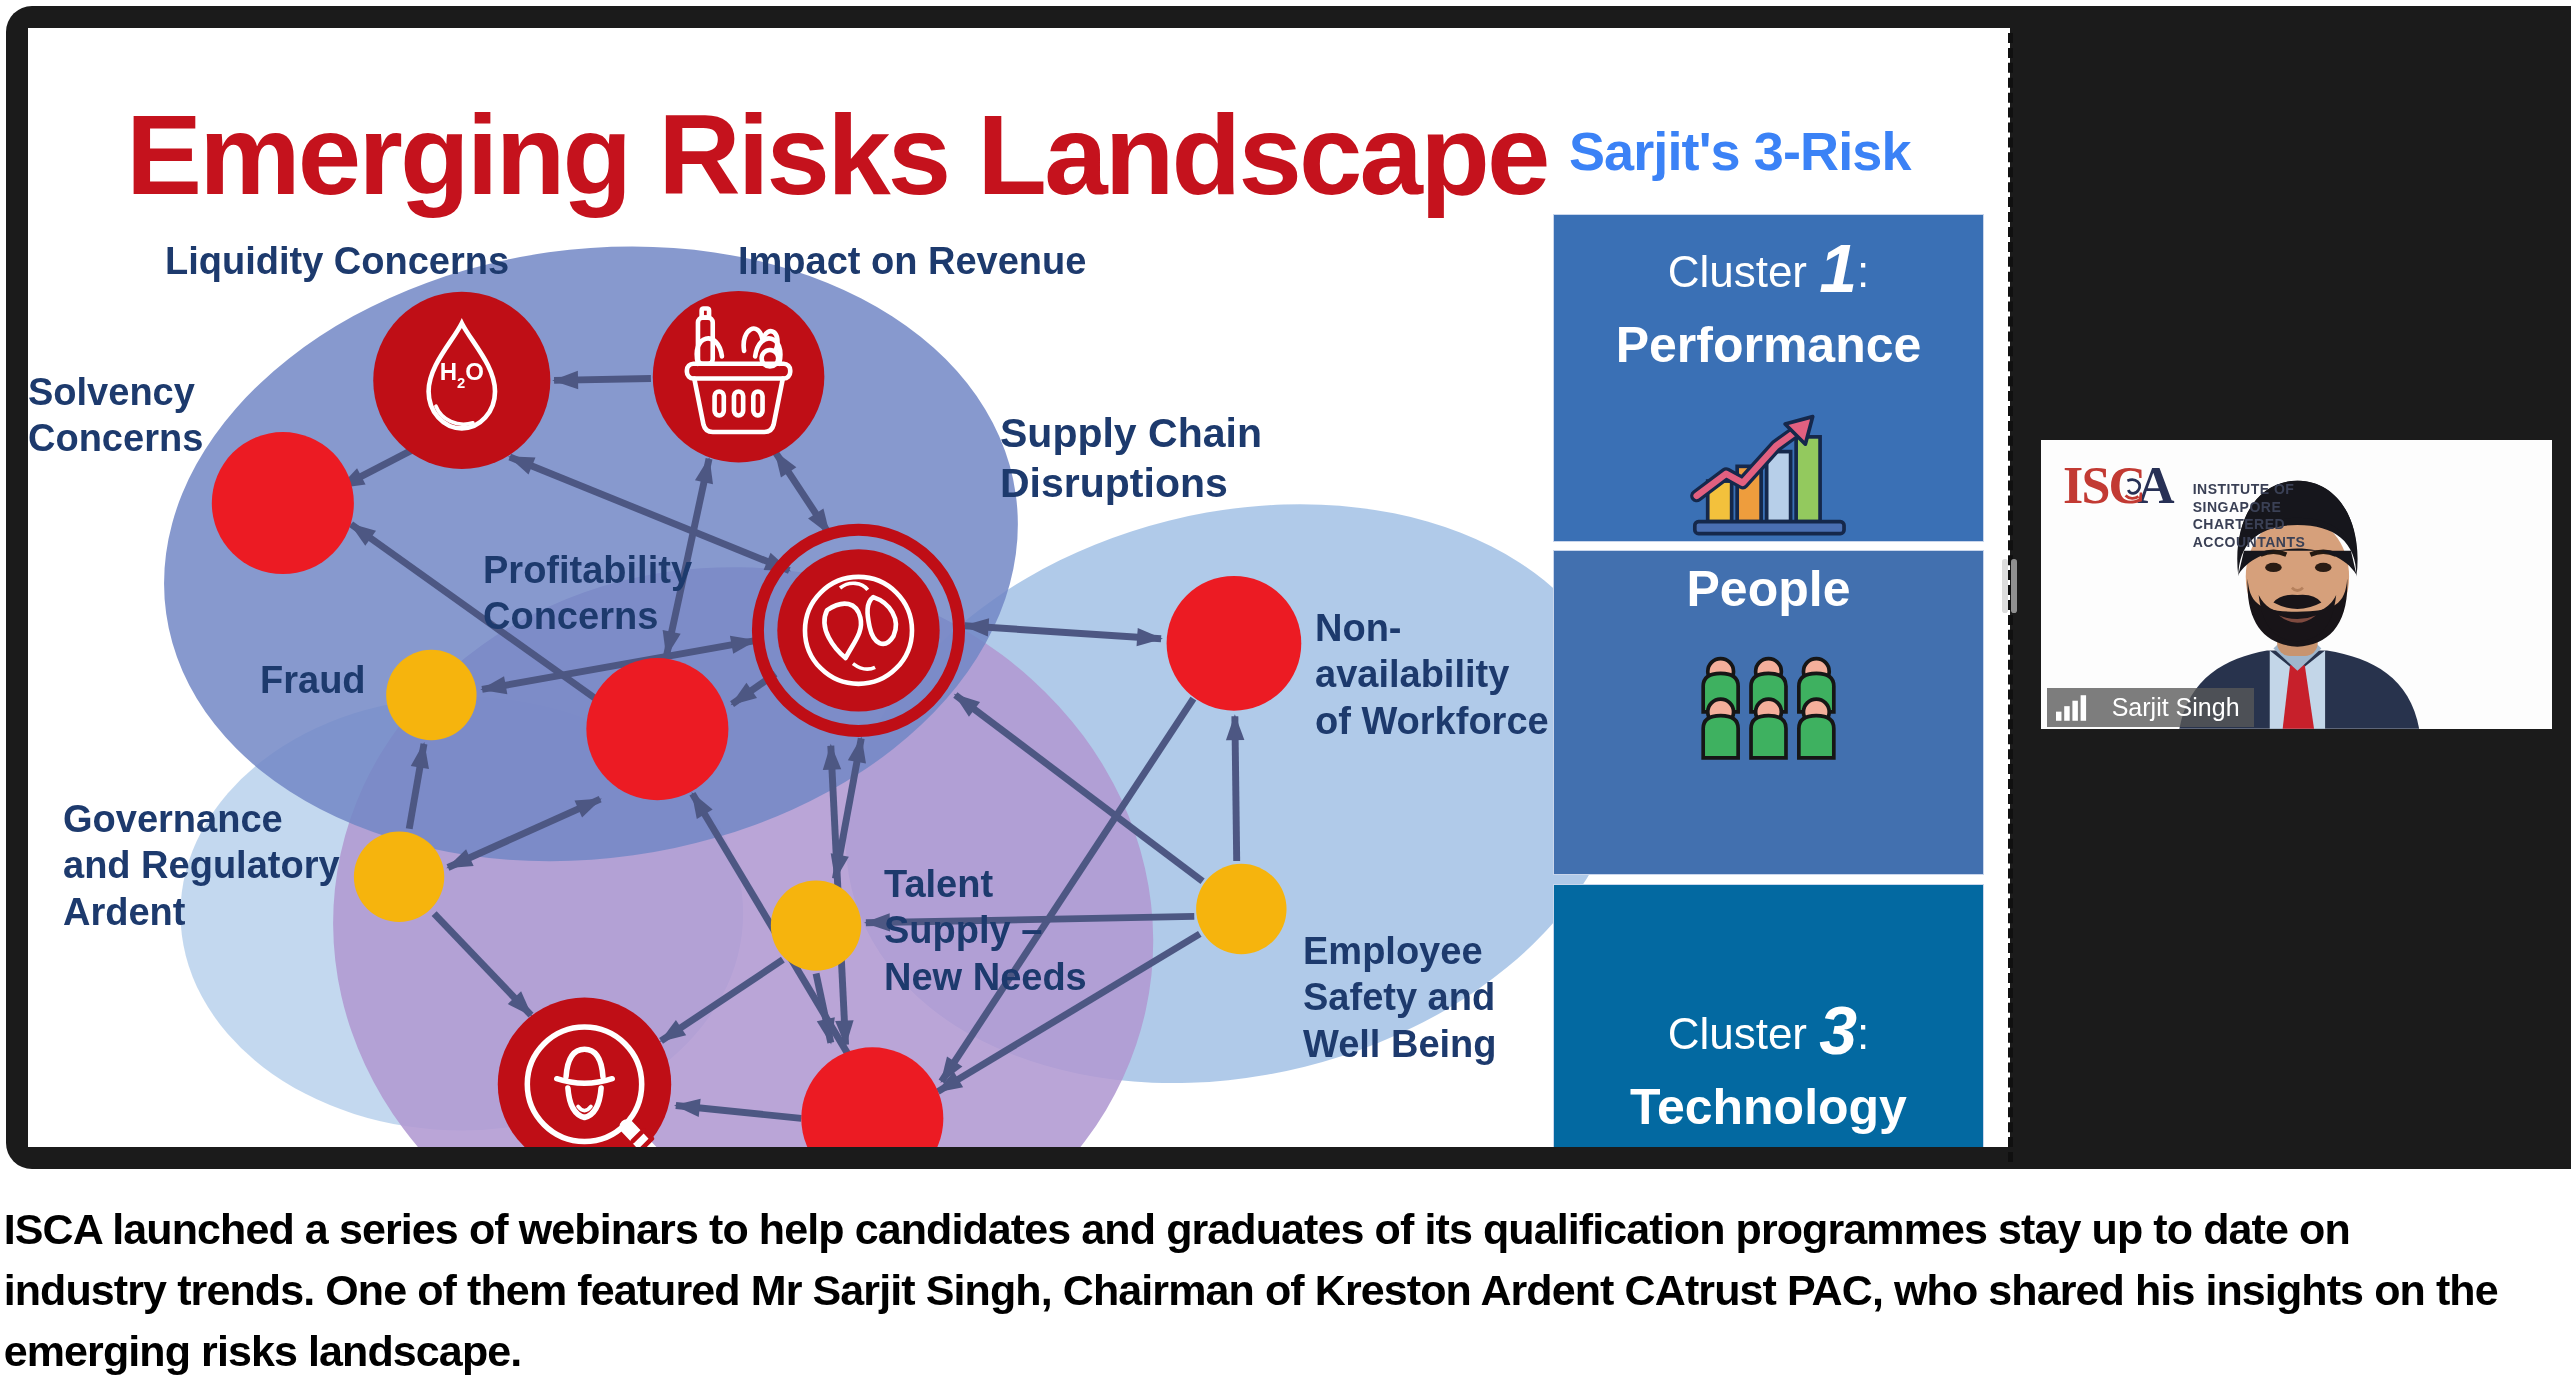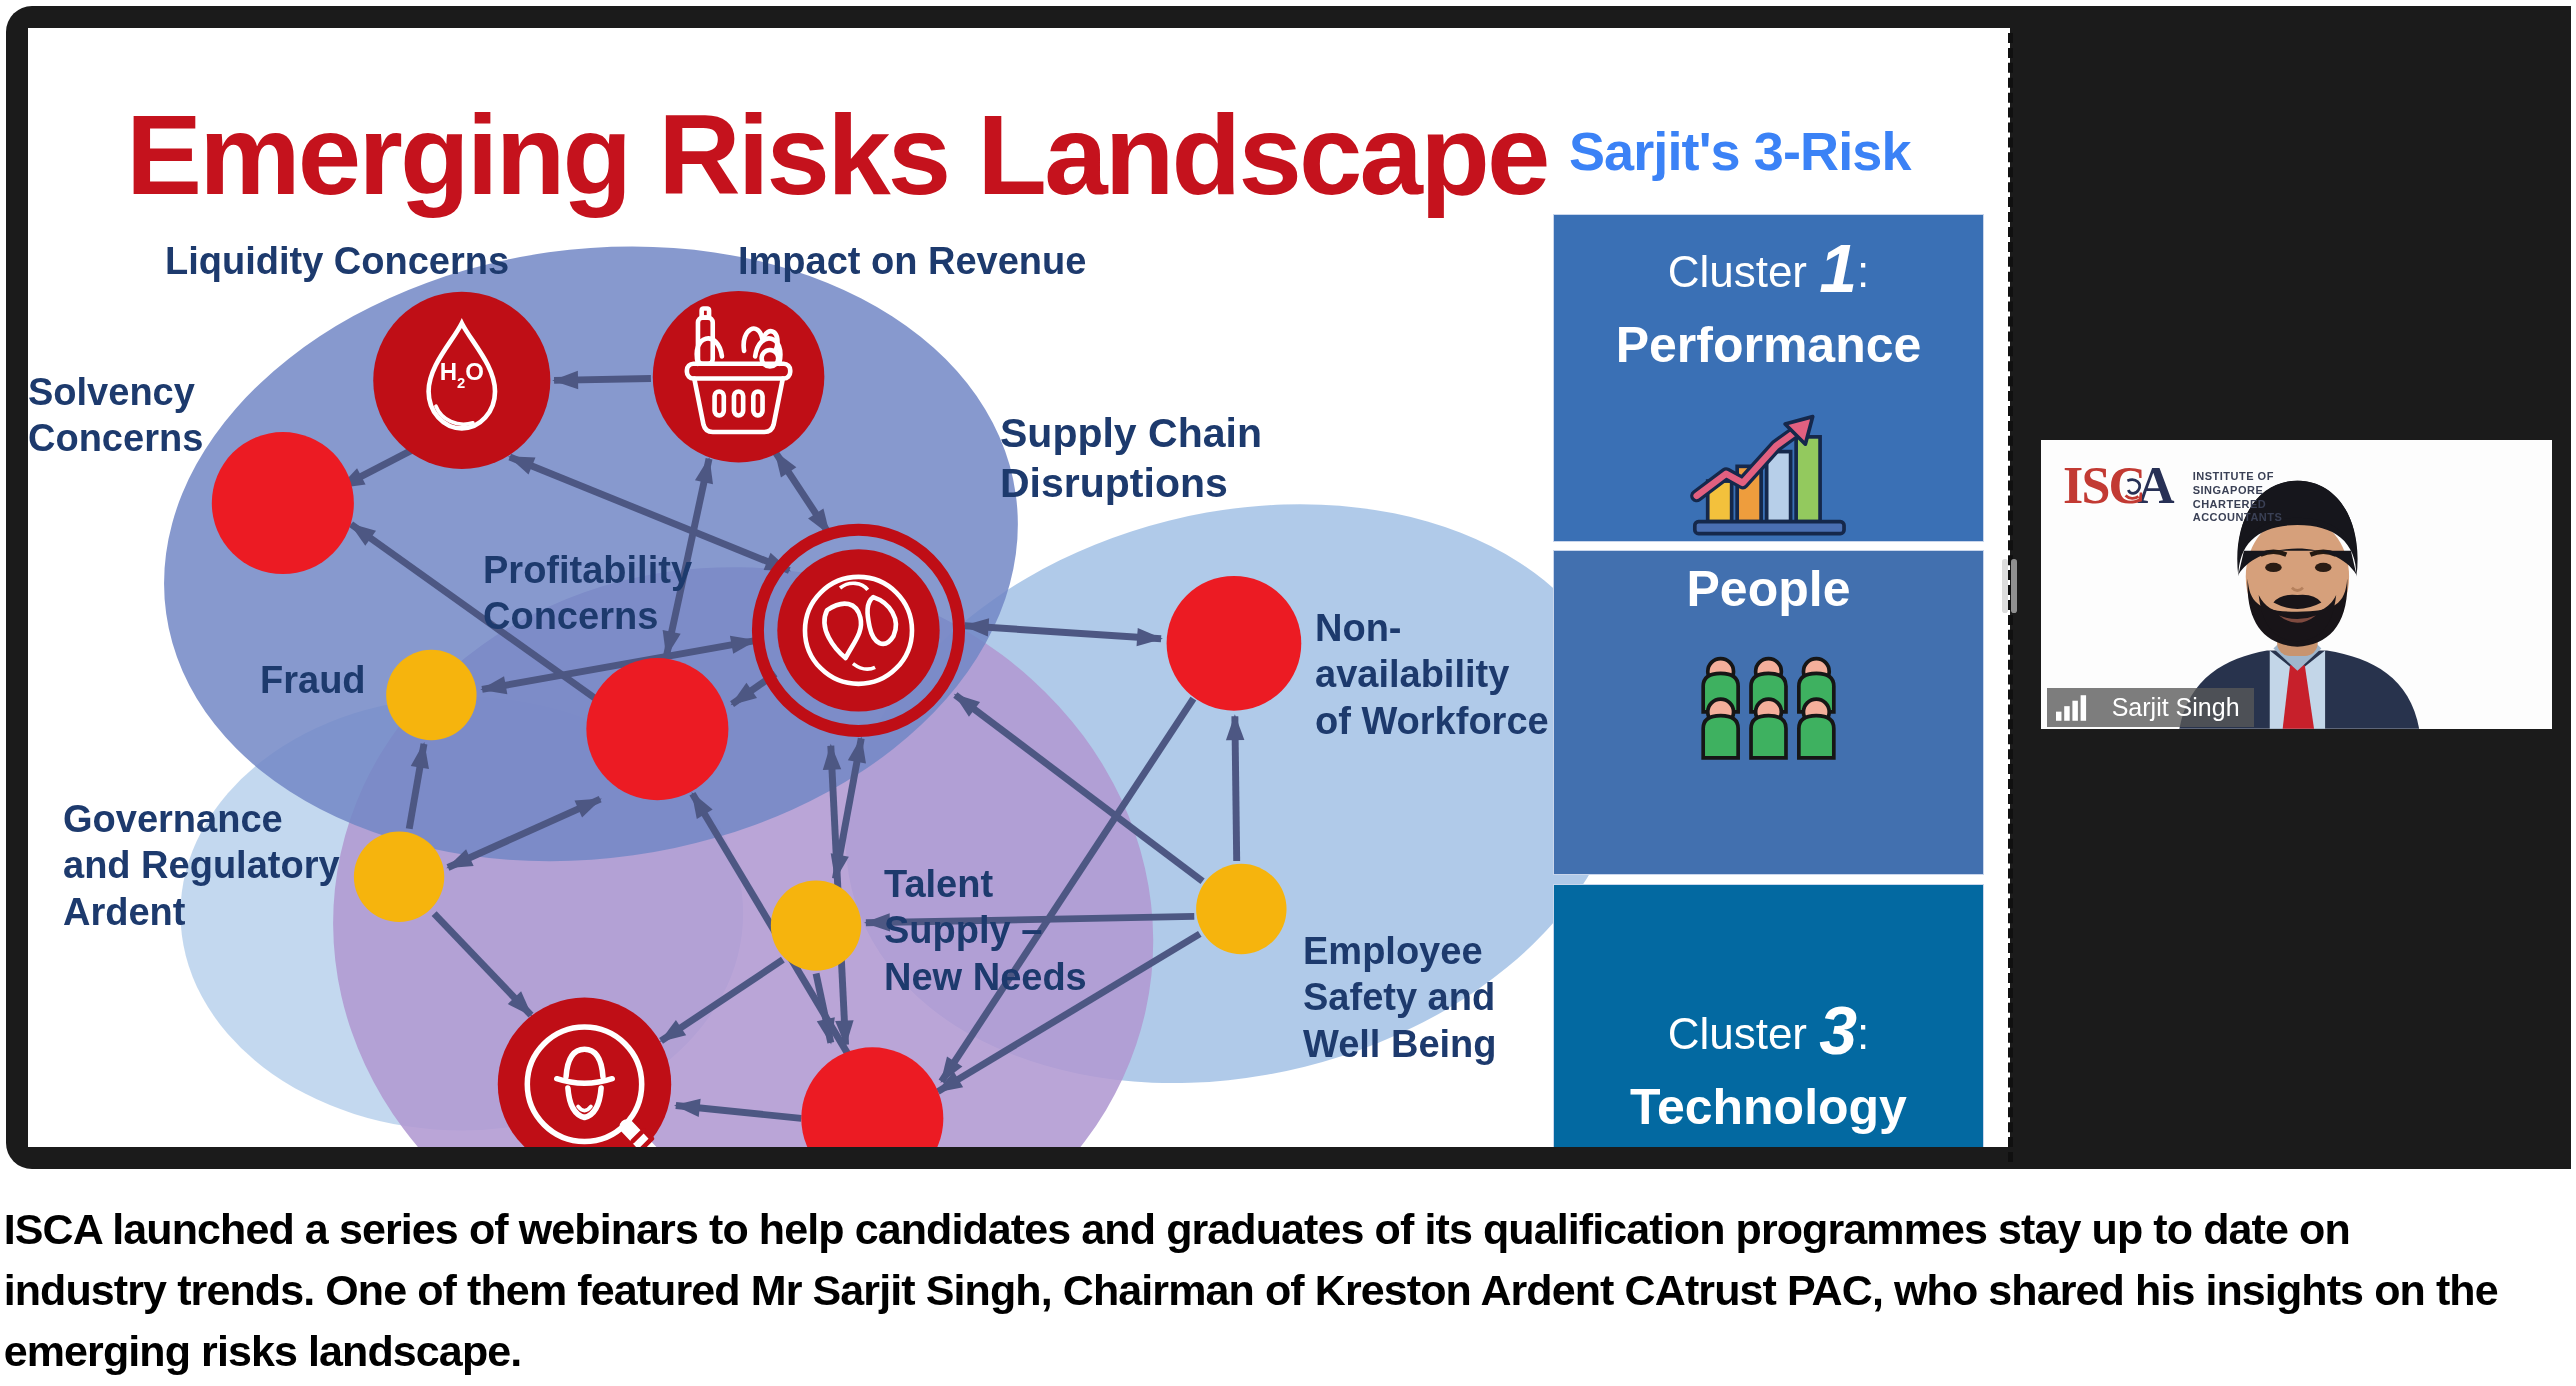--- a/index.html
+++ b/index.html
@@ -32,21 +32,21 @@
   .cluster-icon{margin-top:13px;}
   #dash-border{left:2008px;top:33px;height:1129px;width:0;border-left:5.5px dashed #101010;}
   #handle-a{left:2002px;top:559px;width:5.5px;height:54px;background:#dcdcdc;border-radius:2.8px;}
   #handle-b{left:2011px;top:559px;width:5.5px;height:54px;background:#8f8f8f;border-radius:2.8px;}
   
   #video{left:2041px;top:440px;width:511px;height:289px;background:#fdfdfd;overflow:hidden;}
   #isca-logo{left:22px;top:20px;display:flex;align-items:flex-start;gap:20px;}
   #isca-text{font-family:"Liberation Serif",serif;font-weight:bold;font-size:52px;line-height:1;
              letter-spacing:-1.8px;}
   .isca-red{color:#c23a33;} .isca-navy{color:#273055;}
-  #isca-org{font-size:11px;line-height:1.25;color:#3a4055;letter-spacing:0.5px;margin-top:10px;
+  #isca-org{font-size:14px;line-height:1.25;color:#3a4055;letter-spacing:0.5px;margin-top:21px;
             font-weight:bold;}
   #name-tag{left:5.5px;bottom:1.8px;height:39px;background:rgba(88,88,88,.78);display:flex;
             align-items:center;gap:25px;padding:0 14.8px 0 9.2px;}
   #name-tag span{color:#fff;font-size:25px;}
   
   #caption{left:3.7px;top:1199px;width:2572px;font-size:43px;font-weight:bold;color:#000;
            line-height:1.42;letter-spacing:-0.9px;}
 </style>
 </head>
 <body>

